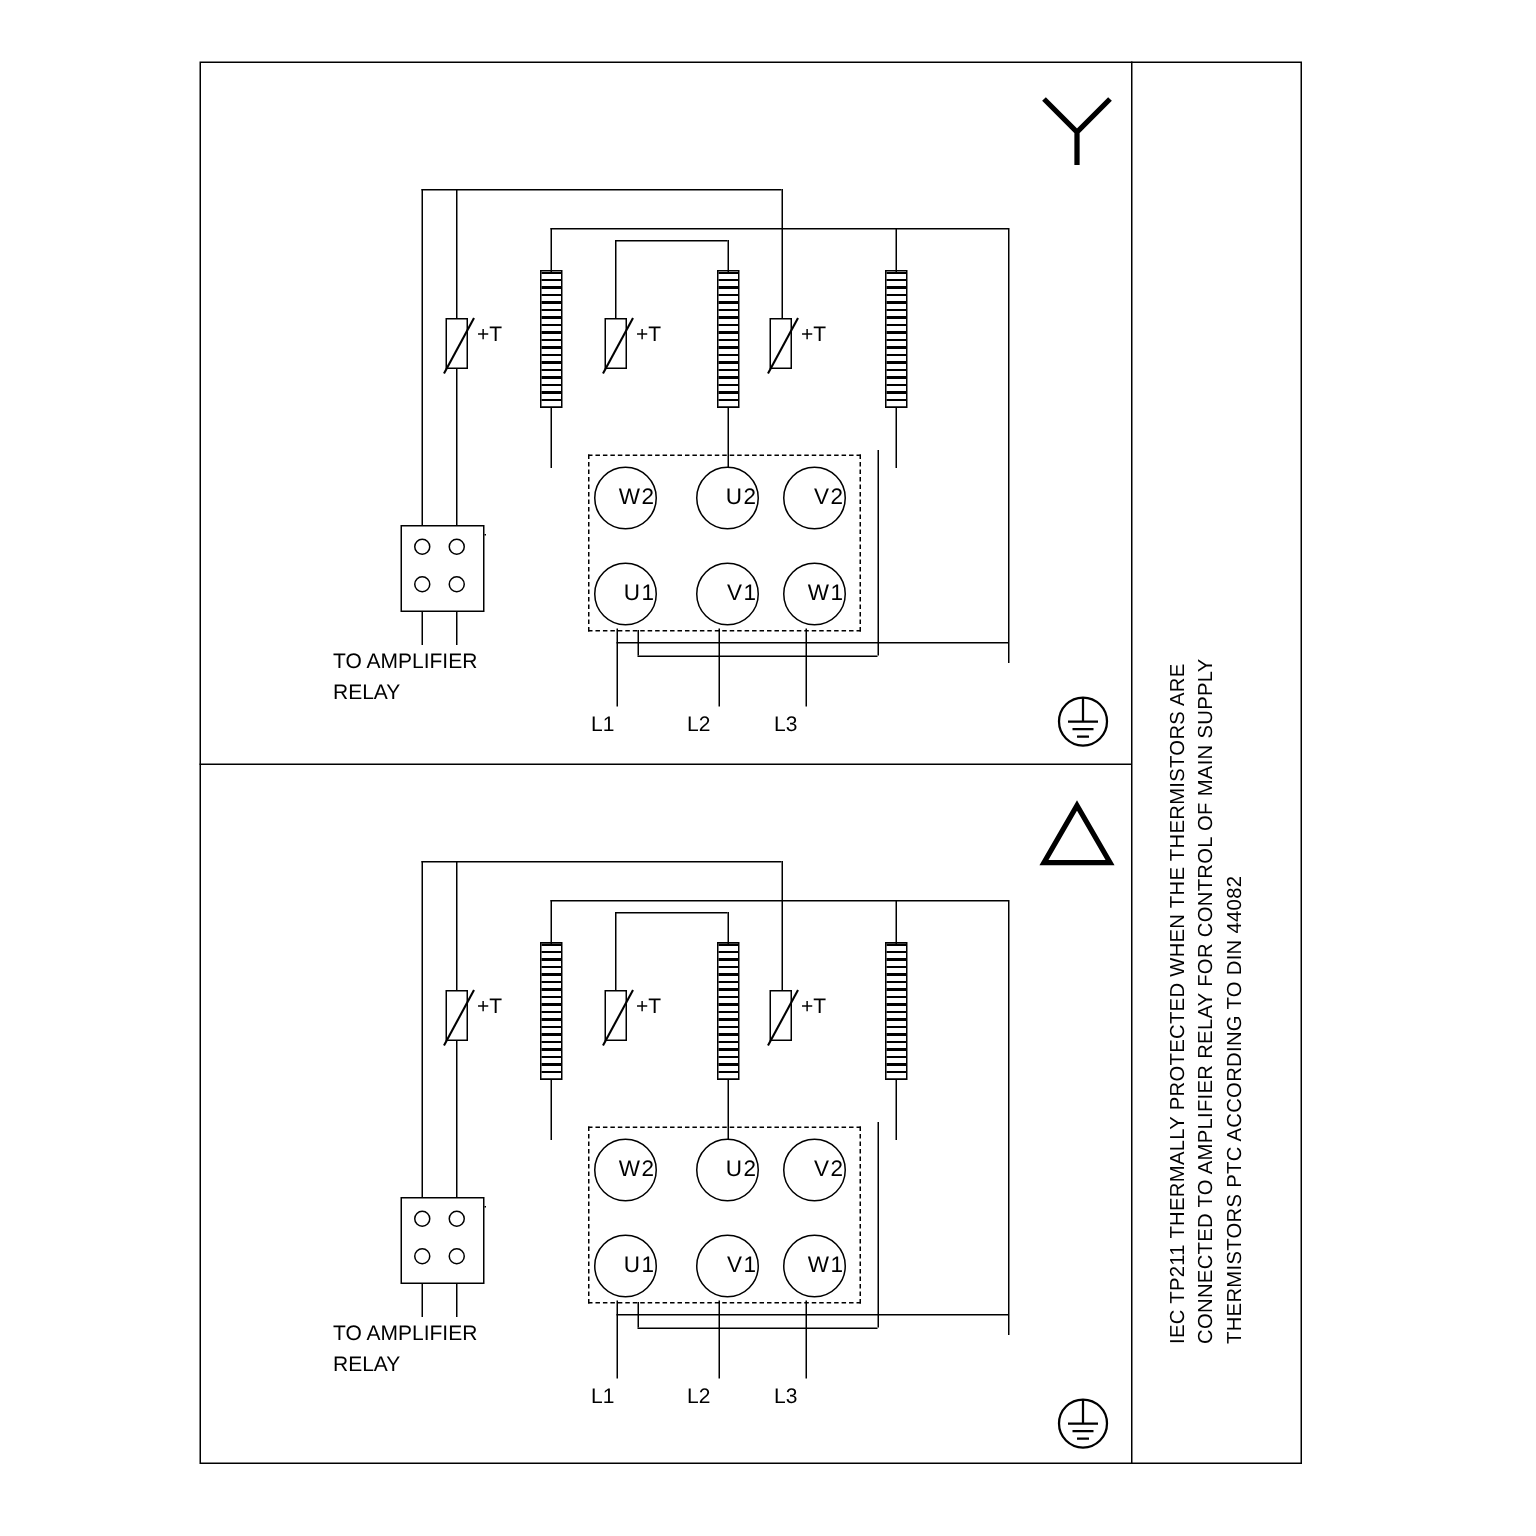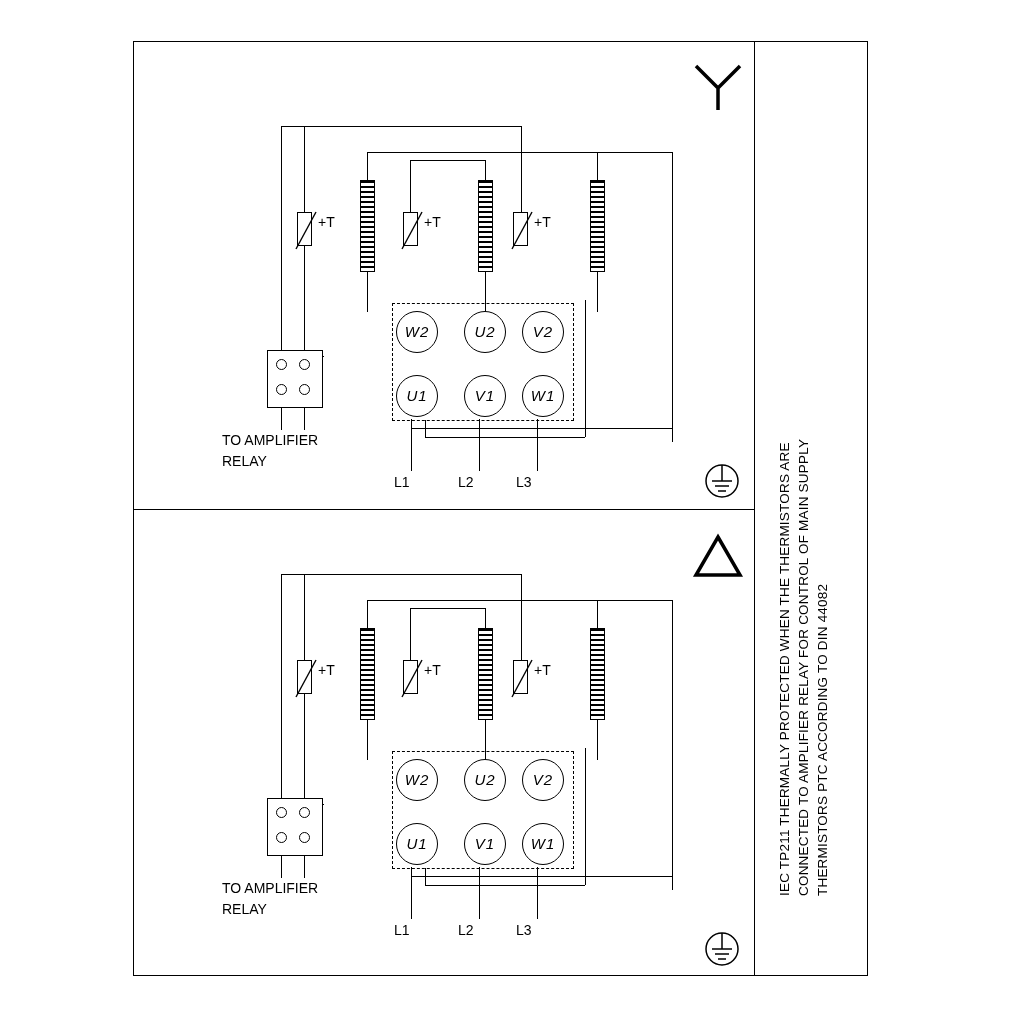--- a/index.html
+++ b/index.html
@@ -54,23 +54,22 @@
 
   .term {
     position: absolute;
     width: 42px; height: 42px;
     border: 1.5px solid #000;
     border-radius: 50%;
     box-sizing: border-box;
     background: #fff;
     font-size: 15px;
     line-height: 40px;
-    text-align: center;
+    text-align: right;
     letter-spacing: 1px;
-    font-style: italic;
   }
   .dashbox {
     position: absolute;
     border: 1px dashed #000;
     box-sizing: border-box;
     background: transparent;
   }
   
   .coil {
     position: absolute;

